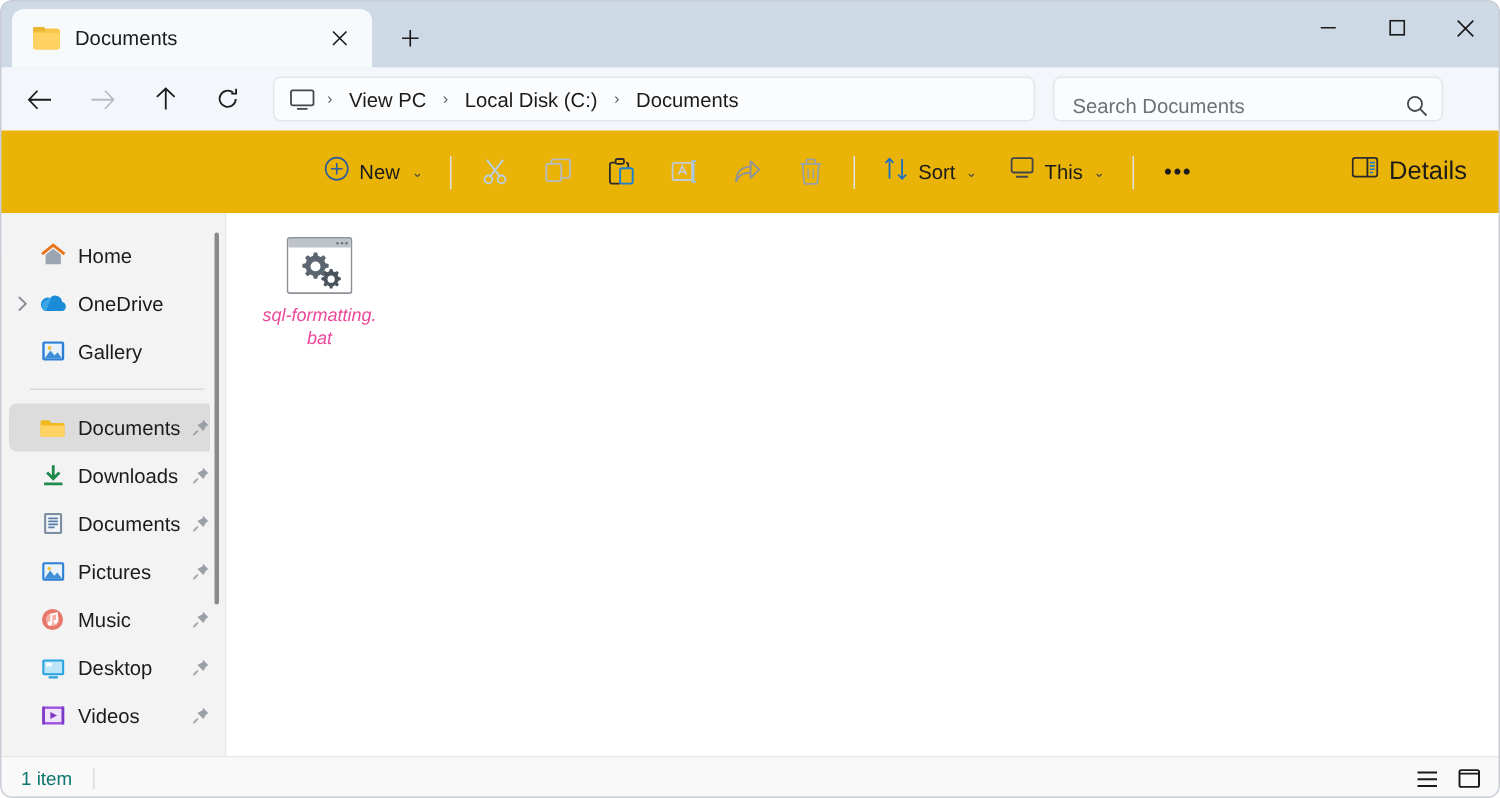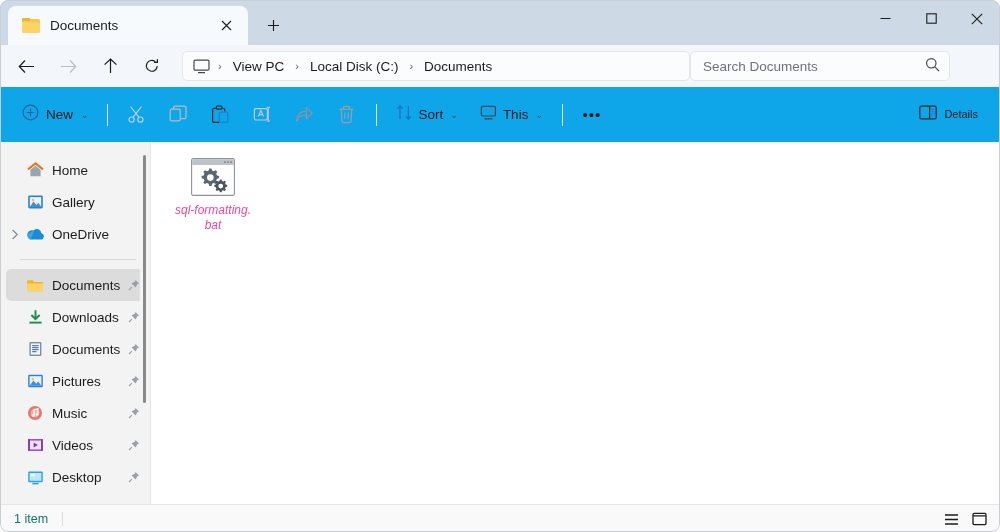--- a/index.html
+++ b/index.html
@@ -105,41 +105,41 @@
   .crumb {
     font-size: 13.5px; color: #1b1b1b;
     padding: 3px 7px; border-radius: 4px;
     white-space: nowrap;
   }
   .crumb-sep {
     color: #5c6066; font-size: 11px;
     padding: 0 4px; user-select: none;
   }
   #searchbox {
-    margin-left: 0;
+    margin-left: 12px;
     height: 30px; width: 260px;
     background: #fbfcfe;
     border: 1px solid #e3e7ec;
     border-radius: 5px;
-    display: flex; align-items: center;
-    padding: 0 9px 0 12px;
+    display: flex; align-items: flex-start;
+    padding: 11px 9px 0 12px;
   }
   #search-input {
     flex: 1 1 auto; border: none; outline: none; background: transparent;
     font-family: "Liberation Sans", sans-serif;
     font-size: 13.5px; color: #1b1b1b;
   }
   #search-input::placeholder { color: #6d7279; }
 
   
   #toolbar {
     position: absolute; top: 87px; left: 0;
     width: 1000px; height: 55px;
-    background: #0ea5e9;
-    display: flex; align-items: center;
+    background: #eab308;
+    display: flex; align-items: center; justify-content: center;
   }
   #new-btn {
     margin-left: 14px; height: 32px;
     display: flex; align-items: center; gap: 7px;
     padding: 0 10px 0 8px; border-radius: 5px;
   }
   #new-btn .lbl { font-size: 13.5px; color: #1b1b1b; }
   .tb-sep {
     width: 1px; height: 22px; background: #dfe3e8; margin: 0 8px;
     flex: 0 0 auto;
@@ -155,21 +155,21 @@
     padding: 0 9px;
     flex: 0 0 auto;
   }
   .tb-text .lbl { font-size: 13.5px; color: #1b1b1b; }
   #details-btn {
     position: absolute; right: 12px; top: 11px;
     height: 32px; border-radius: 5px;
     display: flex; align-items: center; gap: 7px;
     padding: 0 10px;
   }
-  #details-btn .lbl { font-size: 11px; color: #1b1b1b; }
+  #details-btn .lbl { font-size: 17px; color: #1b1b1b; }
   .chev { font-size: 9px; color: #444; margin-left: 1px; }
 
   
   #body {
     position: absolute; top: 142px; left: 0;
     width: 932px; height: 362px;
     background: #ffffff;
   }
   #sidebar {
     position: absolute; top: 0; left: 0;
@@ -473,46 +473,46 @@
           <svg width="17" height="16" viewBox="0 0 17 16">
             <path d="M1 7.4 L8.5 1.4 L16 7.4" stroke="#e8741c" stroke-width="2" fill="none" stroke-linejoin="round"></path>
             <path d="M3.4 7.8 L3.4 14.2 L13.6 14.2 L13.6 7.8 L8.5 3.8 Z" fill="#9aa5b1"></path>
           </svg>
         </span>
         <span class="nav-label">Home</span>
         <span class="nav-pin"></span>
       </div>
 
       <div class="nav-item">
+        <span class="nav-expander">
+          <svg width="8" height="11" viewBox="0 0 8 11">
+            <path d="M1.6 1 L6.2 5.5 L1.6 10" stroke="#8a8f96" stroke-width="1.3" fill="none"></path>
+          </svg>
+        </span>
+        <span class="nav-ico">
+          <svg width="19" height="14" viewBox="0 0 19 14">
+            <path d="M5.4 12.4 L15.2 12.4 A3.1 3.1 0 0 0 15.4 6.3 A4.6 4.6 0 0 0 7.4 3.6 A3.6 3.6 0 0 0 4.4 12.4 Z" fill="#1a8bd6"></path>
+            <path d="M4.8 12.4 A3.6 3.6 0 0 1 4.9 5.3 A4.3 4.3 0 0 1 8.2 3.5 Z" fill="#3aa6e8"></path>
+          </svg>
+        </span>
+        <span class="nav-label">OneDrive</span>
+        <span class="nav-pin"></span>
+      </div>
+
+      <div class="nav-item">
         <span class="nav-expander"></span>
         <span class="nav-ico">
           <svg width="17" height="16" viewBox="0 0 17 16">
             <rect x="1.2" y="1.6" width="14.6" height="12.8" rx="1.4" fill="#2c7fd6"></rect>
             <rect x="2.8" y="3.1" width="11.4" height="9.8" fill="#eaf3fb"></rect>
             <circle cx="6" cy="6" r="1.3" fill="#f4c23a"></circle>
             <path d="M2.8 12.9 L6.6 7.6 L9.4 11 L11.4 8.8 L14.2 12.9 Z" fill="#3f8fd8"></path>
           </svg>
         </span>
         <span class="nav-label">Gallery</span>
-        <span class="nav-pin"></span>
-      </div>
-
-      <div class="nav-item">
-        <span class="nav-expander">
-          <svg width="8" height="11" viewBox="0 0 8 11">
-            <path d="M1.6 1 L6.2 5.5 L1.6 10" stroke="#8a8f96" stroke-width="1.3" fill="none"></path>
-          </svg>
-        </span>
-        <span class="nav-ico">
-          <svg width="19" height="14" viewBox="0 0 19 14">
-            <path d="M5.4 12.4 L15.2 12.4 A3.1 3.1 0 0 0 15.4 6.3 A4.6 4.6 0 0 0 7.4 3.6 A3.6 3.6 0 0 0 4.4 12.4 Z" fill="#1a8bd6"></path>
-            <path d="M4.8 12.4 A3.6 3.6 0 0 1 4.9 5.3 A4.3 4.3 0 0 1 8.2 3.5 Z" fill="#3aa6e8"></path>
-          </svg>
-        </span>
-        <span class="nav-label">OneDrive</span>
         <span class="nav-pin"></span>
       </div>
 
       <div class="nav-sep"></div>
 
       <div class="nav-item selected">
         <span class="nav-expander"></span>
         <span class="nav-ico">
           <svg width="18" height="15" viewBox="0 0 18 15">
             <path d="M1 3.4 A1.2 1.2 0 0 1 2.2 2.2 L6.6 2.2 L8.2 4 L16 4 A1.2 1.2 0 0 1 17 5.2 L17 12 A1.2 1.2 0 0 1 15.8 13.2 L2.2 13.2 A1.2 1.2 0 0 1 1 12 Z" fill="#f1b81f"></path>
@@ -598,48 +598,48 @@
           <svg width="12" height="12" viewBox="0 0 12 12">
             <path d="M7.4 0.9 L11.1 4.6 L9.5 5 L7.6 8.4 L3.6 4.4 L7 2.5 Z" fill="#9aa0a8"></path>
             <path d="M3.9 8.1 L0.9 11.1" stroke="#9aa0a8" stroke-width="1.1"></path>
           </svg>
         </span>
       </div>
 
       <div class="nav-item">
         <span class="nav-expander"></span>
         <span class="nav-ico">
+          <svg width="17" height="15" viewBox="0 0 17 15">
+            <rect x="1.2" y="1.6" width="14.6" height="10.6" rx="1.2" fill="#2aa3e0"></rect>
+            <rect x="2.6" y="3" width="11.8" height="7.8" fill="#bfe6f8"></rect>
+            <rect x="3.6" y="4" width="4" height="2.2" fill="#ffffff"></rect>
+            <path d="M5.4 13.6 L11.6 13.6" stroke="#2aa3e0" stroke-width="1.6"></path>
+          </svg>
+        </span>
+        <span class="nav-label">Desktop</span>
+        <span class="nav-pin">
+          <svg width="12" height="12" viewBox="0 0 12 12">
+            <path d="M7.4 0.9 L11.1 4.6 L9.5 5 L7.6 8.4 L3.6 4.4 L7 2.5 Z" fill="#9aa0a8"></path>
+            <path d="M3.9 8.1 L0.9 11.1" stroke="#9aa0a8" stroke-width="1.1"></path>
+          </svg>
+        </span>
+      </div>
+
+      <div class="nav-item">
+        <span class="nav-expander"></span>
+        <span class="nav-ico">
           <svg width="17" height="16" viewBox="0 0 17 16">
             <rect x="1.2" y="2" width="14.6" height="12" rx="1.3" fill="#9b51e0"></rect>
             <rect x="3" y="3.6" width="11" height="8.8" fill="#f0e4fb"></rect>
             <path d="M6.6 5.6 L11 8 L6.6 10.4 Z" fill="#7b38c4"></path>
             <rect x="1.2" y="2" width="1.6" height="12" fill="#7b38c4"></rect>
             <rect x="14.2" y="2" width="1.6" height="12" fill="#7b38c4"></rect>
           </svg>
         </span>
         <span class="nav-label">Videos</span>
-        <span class="nav-pin">
-          <svg width="12" height="12" viewBox="0 0 12 12">
-            <path d="M7.4 0.9 L11.1 4.6 L9.5 5 L7.6 8.4 L3.6 4.4 L7 2.5 Z" fill="#9aa0a8"></path>
-            <path d="M3.9 8.1 L0.9 11.1" stroke="#9aa0a8" stroke-width="1.1"></path>
-          </svg>
-        </span>
-      </div>
-
-      <div class="nav-item">
-        <span class="nav-expander"></span>
-        <span class="nav-ico">
-          <svg width="17" height="15" viewBox="0 0 17 15">
-            <rect x="1.2" y="1.6" width="14.6" height="10.6" rx="1.2" fill="#2aa3e0"></rect>
-            <rect x="2.6" y="3" width="11.8" height="7.8" fill="#bfe6f8"></rect>
-            <rect x="3.6" y="4" width="4" height="2.2" fill="#ffffff"></rect>
-            <path d="M5.4 13.6 L11.6 13.6" stroke="#2aa3e0" stroke-width="1.6"></path>
-          </svg>
-        </span>
-        <span class="nav-label">Desktop</span>
         <span class="nav-pin">
           <svg width="12" height="12" viewBox="0 0 12 12">
             <path d="M7.4 0.9 L11.1 4.6 L9.5 5 L7.6 8.4 L3.6 4.4 L7 2.5 Z" fill="#9aa0a8"></path>
             <path d="M3.9 8.1 L0.9 11.1" stroke="#9aa0a8" stroke-width="1.1"></path>
           </svg>
         </span>
       </div>
 
       <div id="sidebar-scroll-track">
         <div id="sidebar-scroll-thumb"></div>

